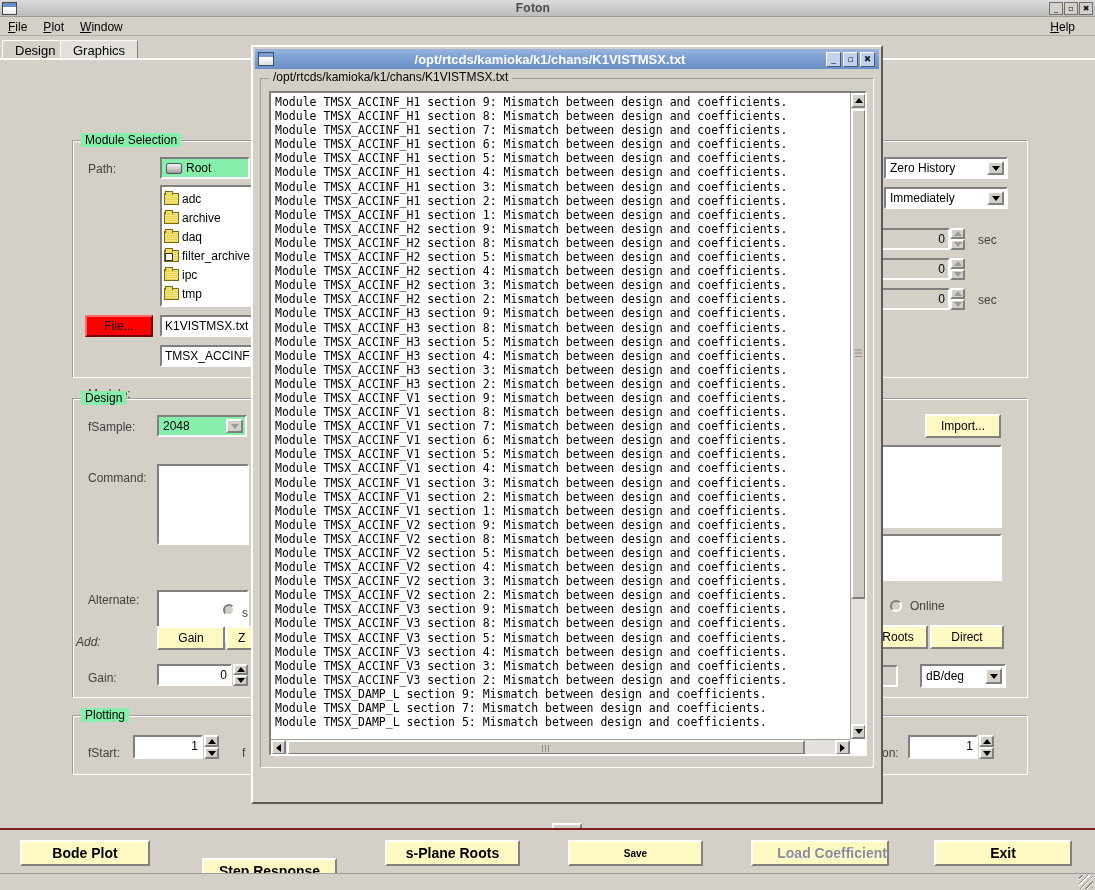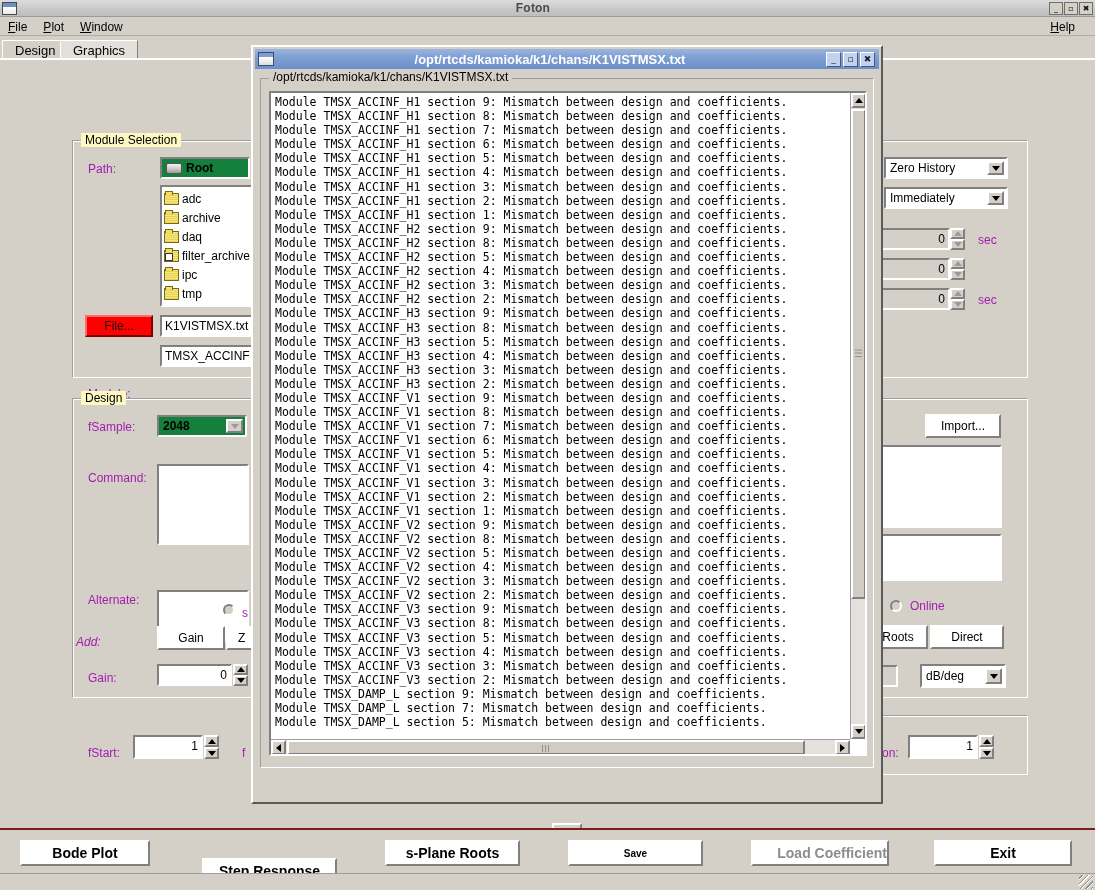--- a/index.html
+++ b/index.html
@@ -71,38 +71,38 @@
     border-top: 1px solid #ffffff;
   }
 
   
   .groupbox {
     position: absolute; border: 1px solid #ffffff;
     border-left-color:#9d9d9d; border-top-color:#9d9d9d;
     box-shadow: 1px 1px 0 #ffffff inset;
   }
   .grouptitle {
-    position: absolute; top: -8px; left: 8px; background: #fef9c3;
+    position: absolute; top: -8px; left: 8px; background: #86efac;
     padding: 0 4px; font-size: 12px; color: #000;
   }
-  .lbl { position: absolute; font-size: 12px; color: #a21caf; }
+  .lbl { position: absolute; font-size: 12px; color: #404040; }
 
   
   .field {
     position: absolute; background: #ffffff;
     border: 2px solid; border-color: #808080 #ffffff #ffffff #808080;
     font-size: 12px; color: #000; padding: 1px 3px; overflow: hidden;
     white-space: nowrap; line-height: 17px;
   }
   .field.right { text-align: right; }
   .field.grey { background: #d4d0c8; }
 
   
   .btn {
-    position: absolute; background: #ffffff;
+    position: absolute; background: #fef9c3;
     border: 2px solid; border-color: #ffffff #808080 #808080 #ffffff;
     font-size: 12px; color: #000; text-align: center; cursor: default;
     display: flex; align-items: center; justify-content: center;
     font-family: "Liberation Sans", sans-serif;
   }
   .btn.disabled { color: #8d8d8d; text-shadow: 1px 1px 0 #ffffff; padding-left: 32px; }
   .btn.red { background: #ff0000; color: #111; border-color:#ff6b6b #7a0000 #7a0000 #ff6b6b; }
 
   
   .combo {
@@ -110,21 +110,21 @@
     border: 2px solid; border-color: #808080 #ffffff #ffffff #808080;
     font-size: 12px; display: flex; align-items: center;
   }
   .combo .txt { flex: 1; padding-left: 4px; white-space: nowrap; overflow: hidden; }
   .combo .arrowbox {
     width: 17px; height: calc(100% - 4px); margin-right: 2px;
     background: #d4d0c8; border: 2px solid;
     border-color: #ffffff #808080 #808080 #ffffff;
     display: flex; align-items: center; justify-content: center;
   }
-  .combo.grey { background:#15803d;font-weight:bold; }
+  .combo.grey { background:#86efac; }
   .tri-down { width:0;height:0;border-left:4px solid transparent;border-right:4px solid transparent;border-top:5px solid #000; }
   .tri-down.dim { border-top-color:#9b9b9b; }
 
   
   .spin {
     position: absolute; width: 15px;
     display: flex; flex-direction: column;
   }
   .spin > div {
     flex: 1; background: #d4d0c8; border: 2px solid;
@@ -368,20 +368,23 @@
     <div class="field right" style="left:157px; top:604px; width:75px; height:22px;">0</div>
     <div class="spin" style="left:233px; top:604px; height:22px;">
       <div>
           <i class="tri-up-s"></i>
         </div>
       <div>
           <i class="tri-down-s"></i>
         </div>
     </div>
 
+    <div class="groupbox" style="left:72px; top:655px; width:196px; height:60px;">
+      <div class="grouptitle">Plotting</div>
+    </div>
     <div class="lbl" style="left:88px; top:686px;">fStart:</div>
     <div class="field right" style="left:133px; top:675px; width:70px; height:24px;">1</div>
     <div class="spin" style="left:204px; top:675px; height:24px;">
       <div>
           <i class="tri-up-s"></i>
         </div>
       <div>
           <i class="tri-down-s"></i>
         </div>
     </div>

